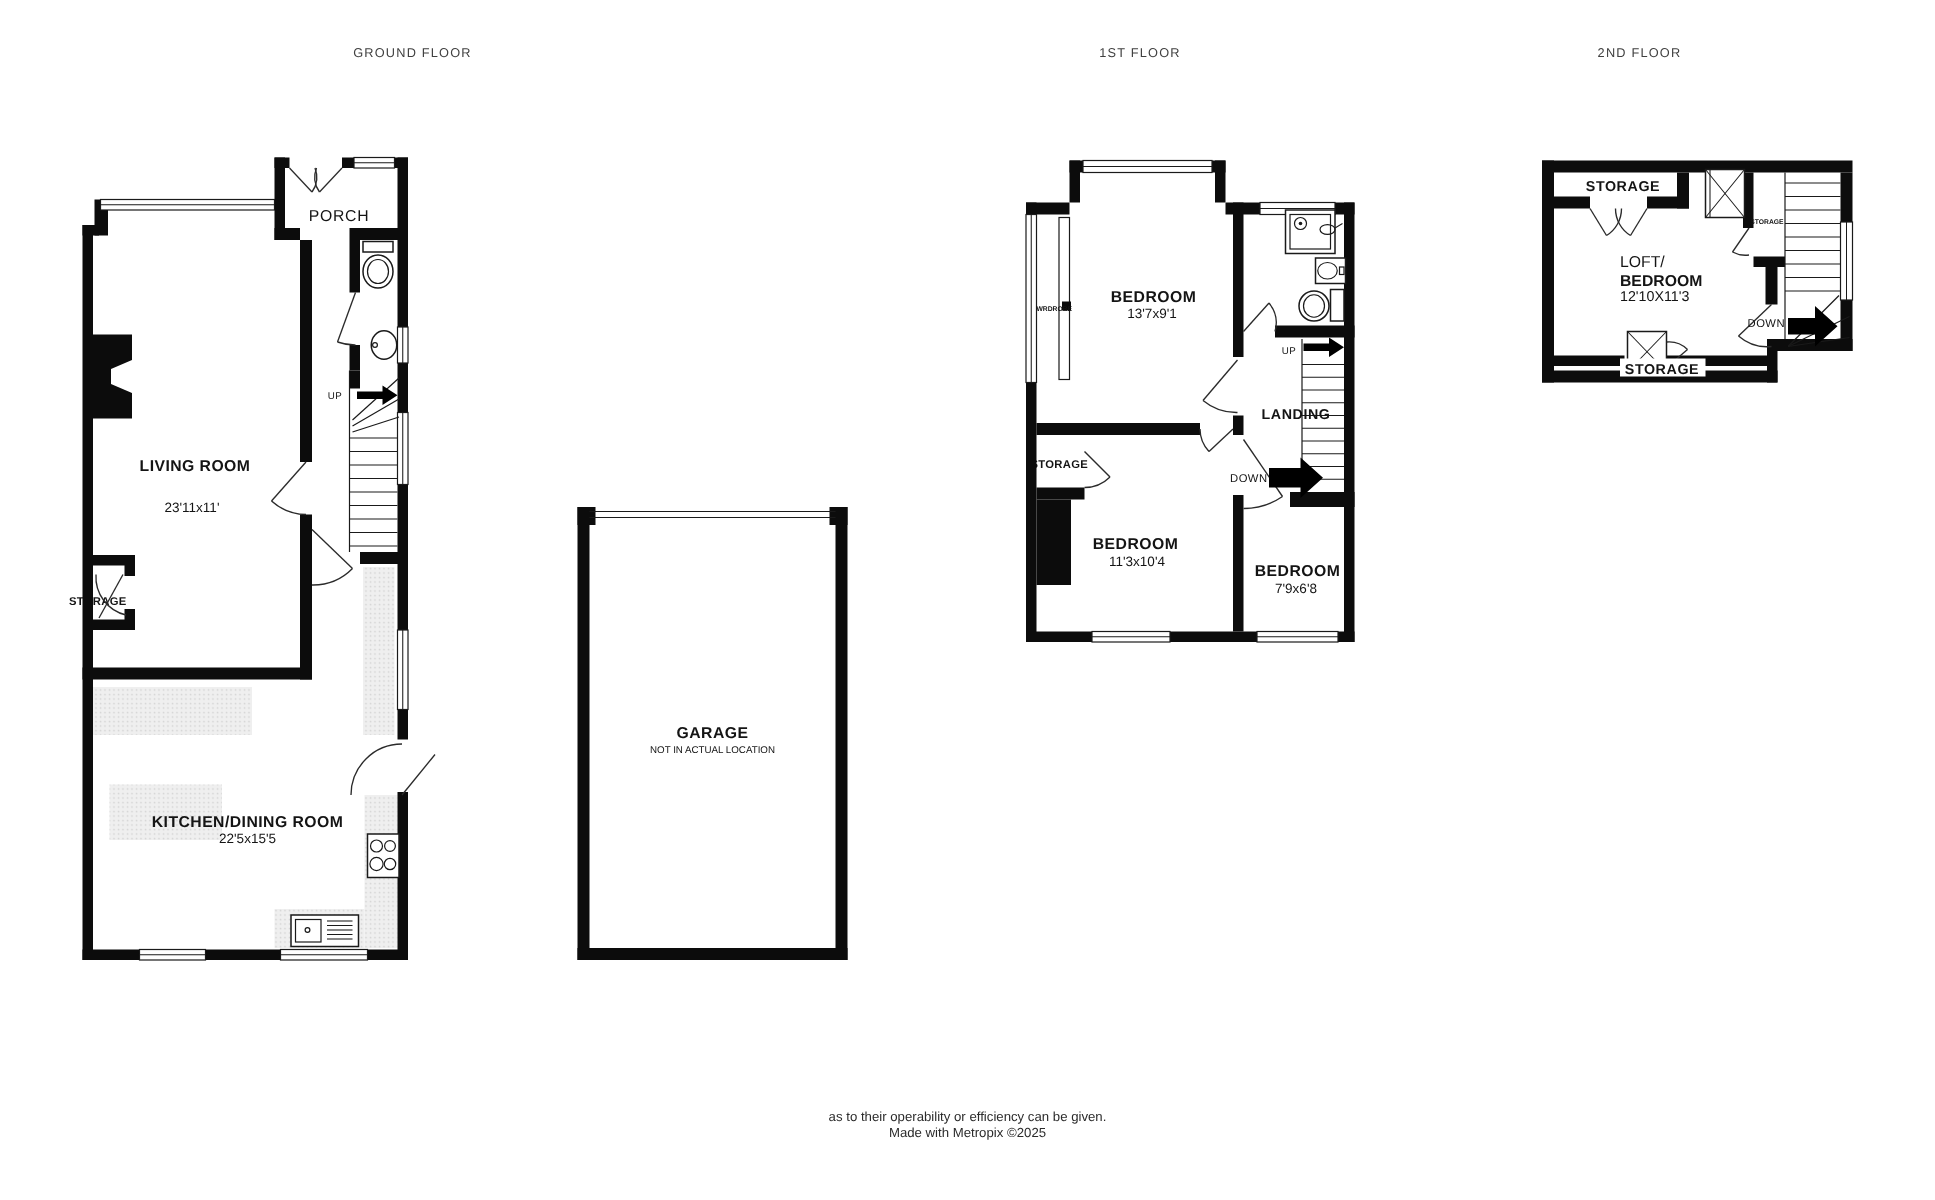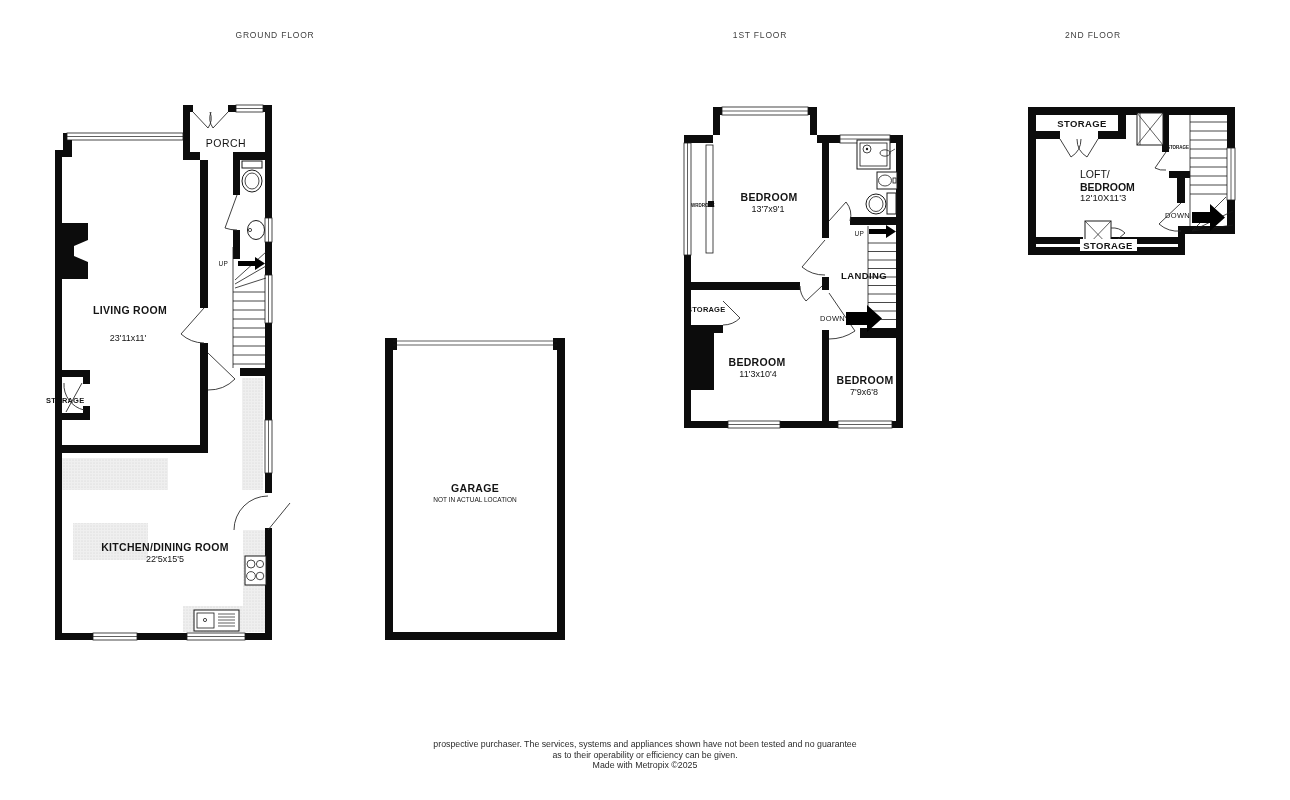--- a/index.html
+++ b/index.html
@@ -368,19 +368,18 @@
     <rect x="1080" y="239" width="57" height="12" fill="#ffffff"></rect>
     <text class="stor2" x="1108" y="249" text-anchor="middle">STORAGE</text>
     <text x="1080" y="178" font-size="10.5">LOFT/</text>
     <text x="1080" y="190.5" font-size="10.5" font-weight="bold">BEDROOM</text>
     <text x="1080" y="200.5" font-size="9.5">12'10X11'3</text>
   </g>
 </svg>
 
 
 <div id="disclaimer">
-  <div>prospective purchaser. The services, systems and appliances shown have not been tested and no guarantee</div>
   <div>as to their operability or efficiency can be given.</div>
   <div>Made with Metropix ©2025</div>
 </div>
 
 
 
 
 </body></html>

